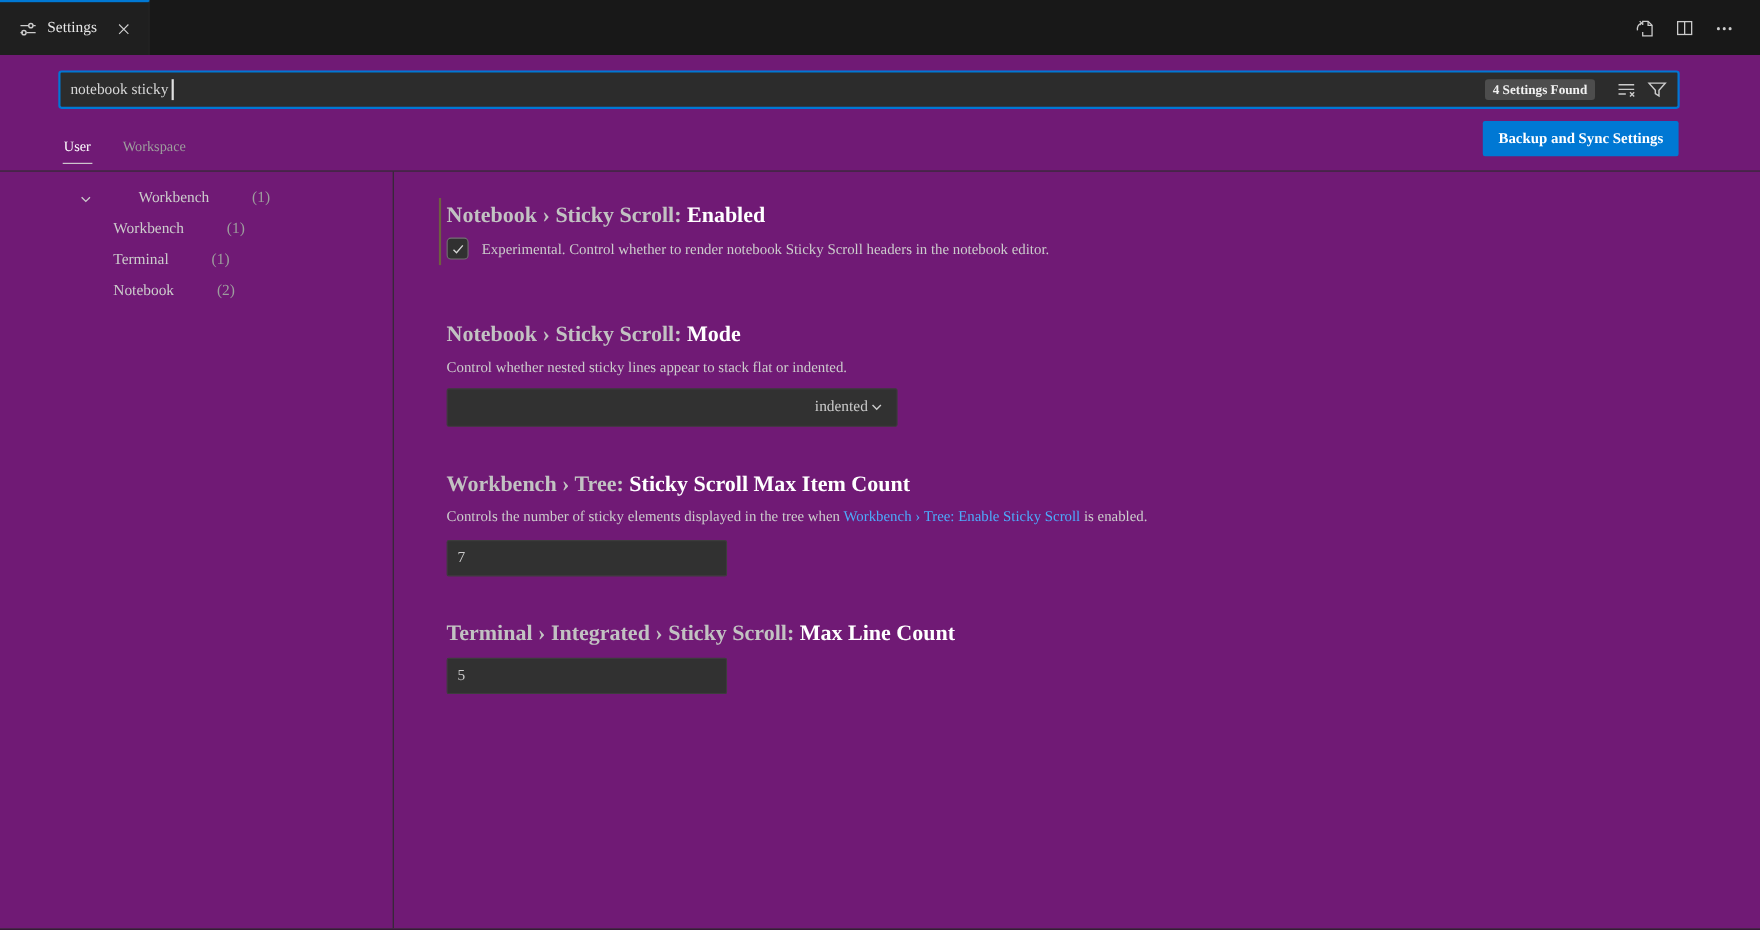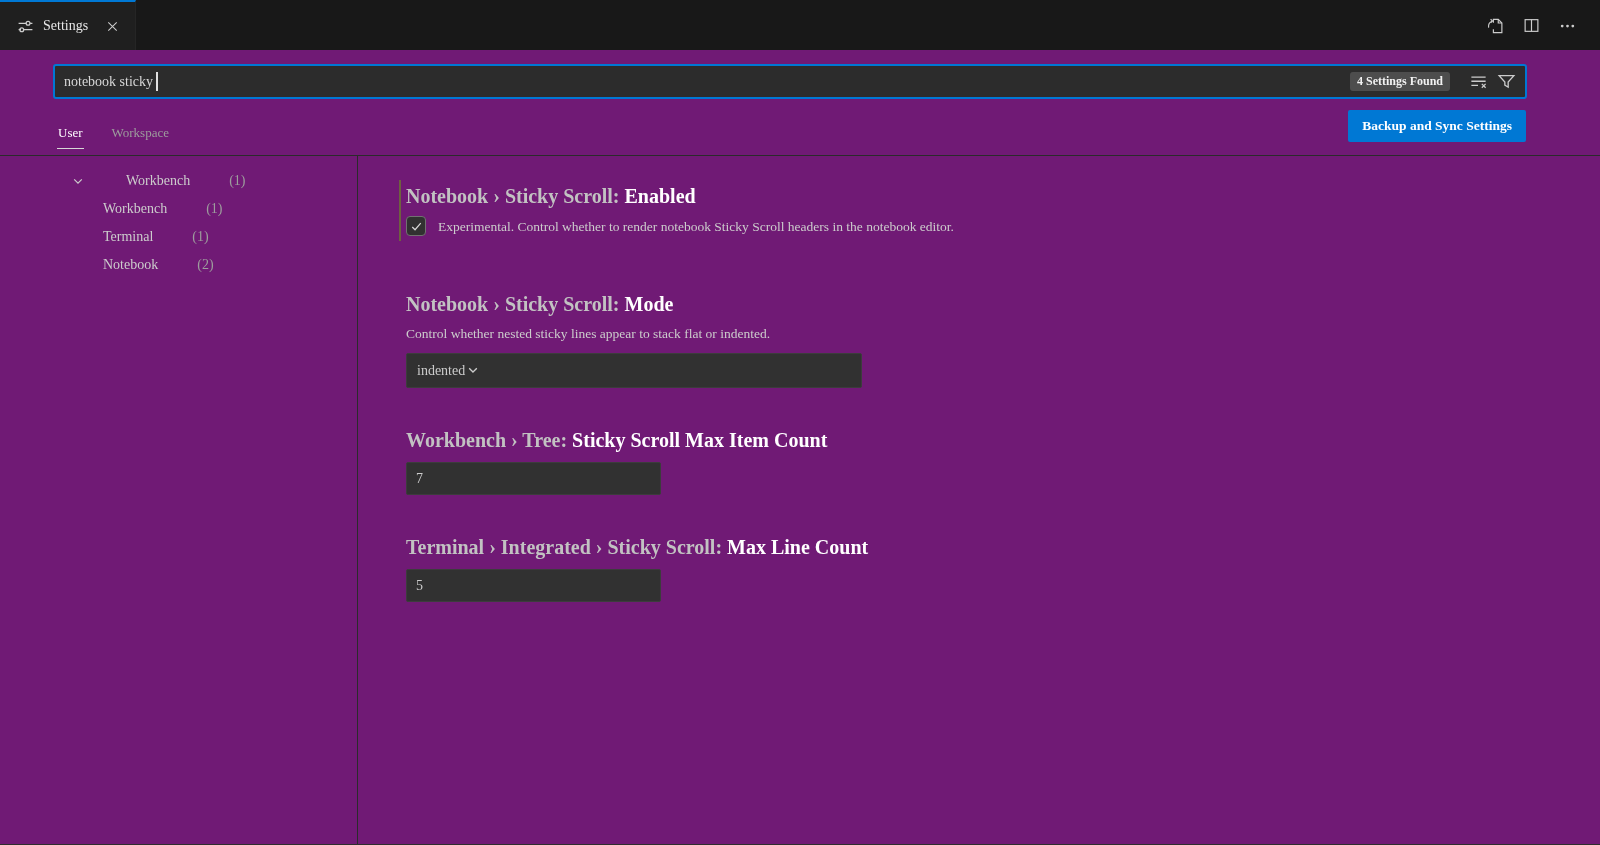--- a/index.html
+++ b/index.html
@@ -65,22 +65,22 @@
   .setting-desc a { color:#4daafc; text-decoration:none; }
   .modified-bar { position:absolute; left:-7px; top:-6px; bottom:-5px; width:2px; background:#6f6040; }
   .check-row { display:flex; align-items:flex-end; gap:12px; }
   .check-row .setting-desc { margin-bottom:0; }
   .checkbox {
     width:20px; height:20px; flex:none; background:#313131;
     border:1px solid #717171; border-radius:4px;
     display:flex; align-items:center; justify-content:center;
   }
   .select-box {
-    width:456px; height:35px; background:#313131; border:1px solid #3c3c3c; border-radius:2px;
-    display:flex; align-items:center; justify-content:flex-start;
+    width:410px; height:35px; background:#313131; border:1px solid #3c3c3c; border-radius:2px;
+    display:flex; align-items:center; justify-content:flex-end;
     padding:0 9px 0 10px; font-size:14px; color:#cccccc; margin-top:1px;
   }
   .num-input {
     width:255px; height:33px; background:#313131; border:1px solid #3c3c3c; border-radius:2px;
     color:#cccccc; font-size:14px; padding:0 9px; font-family:inherit; margin-top:2px;
   }
 </style>
 </head>
 <body>
 
@@ -213,20 +213,23 @@
               </svg>
           </span>
         </div>
       </div>
 
       <div class="setting">
         <div class="setting-title">
           <span class="cat">Workbench › Tree:</span>
           <span class="lbl">Sticky Scroll Max Item Count</span>
         </div>
+        <div class="setting-desc">
+          <span>Controls the number of sticky elements displayed in the tree when </span><a href="#">Workbench › Tree: Enable Sticky Scroll</a><span> is enabled.</span>
+        </div>
         <input class="num-input" type="text" value="7" style="">
       </div>
 
       <div class="setting">
         <div class="setting-title">
           <span class="cat">Terminal › Integrated › Sticky Scroll:</span>
           <span class="lbl">Max Line Count</span>
         </div>
         <input class="num-input" type="text" value="5" style="">
       </div>

